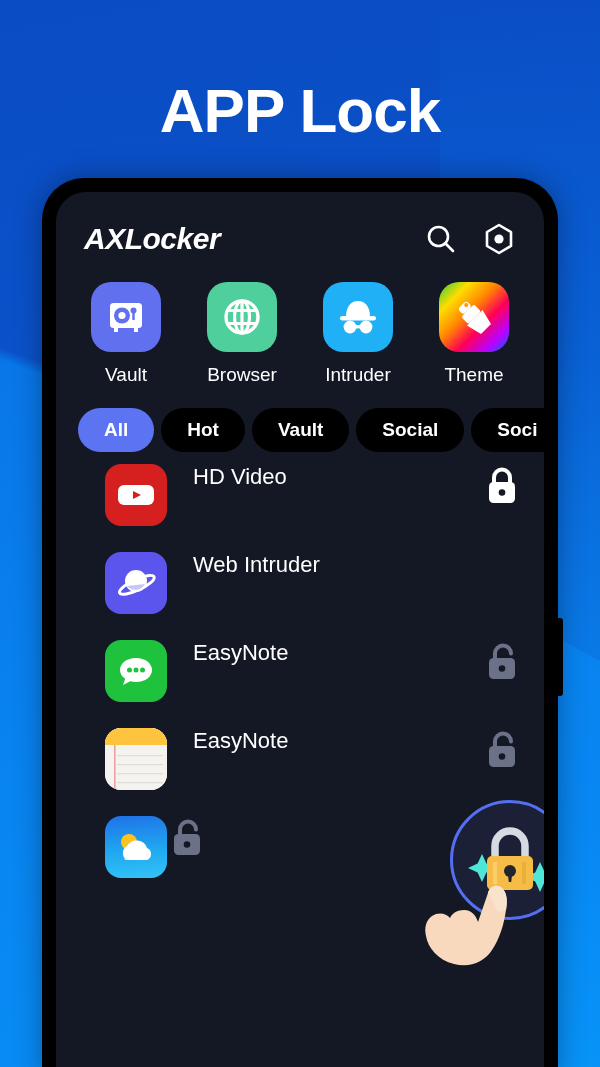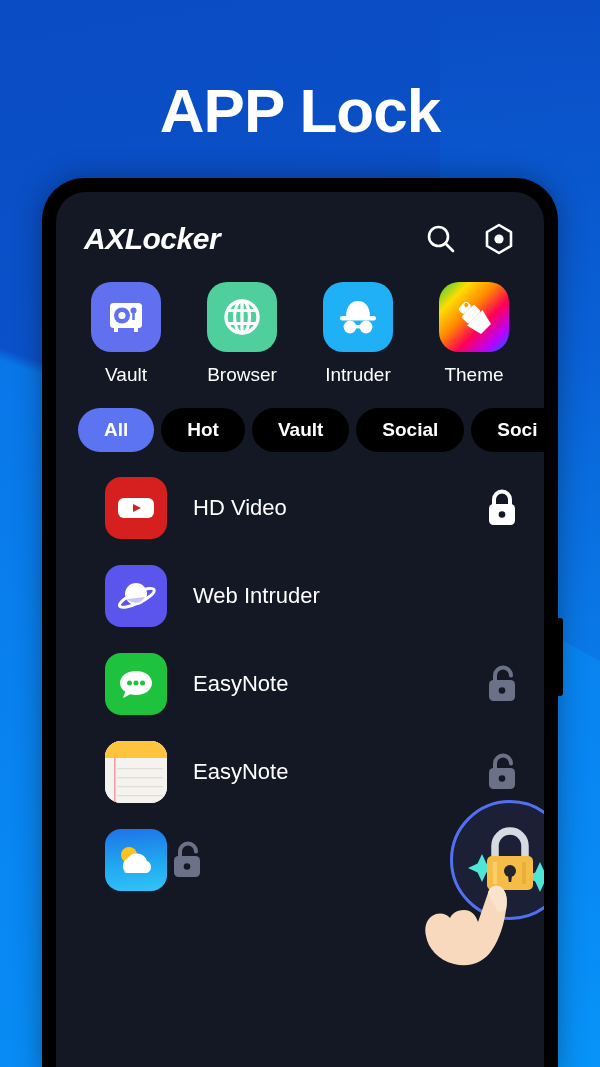--- a/index.html
+++ b/index.html
@@ -98,21 +98,21 @@
     border-radius:22px;
     background:#000000;
     color:#fff; font-size:19px; font-weight:bold;
     display:flex; align-items:center; justify-content:center;
   }
   .chip.on { background:#5d74f2; }
 
   
   #list { padding:12px 22px 0 22px; }
   .row {
-    display:flex; align-items:center;
+    display:flex; align-items:flex-start;
     height:88px;
     padding-left:27px;
   }
   .row-ico {
     width:62px; height:62px; border-radius:16px;
     flex:0 0 auto; position:relative; overflow:hidden;
     display:flex; align-items:center; justify-content:center;
   }
   .row-lbl {
     margin-left:26px; flex:1;

